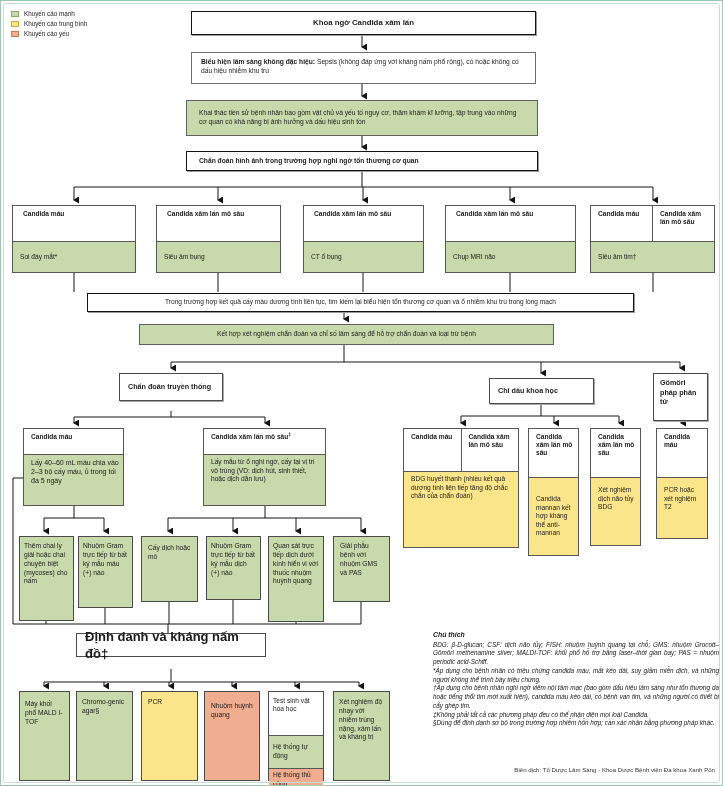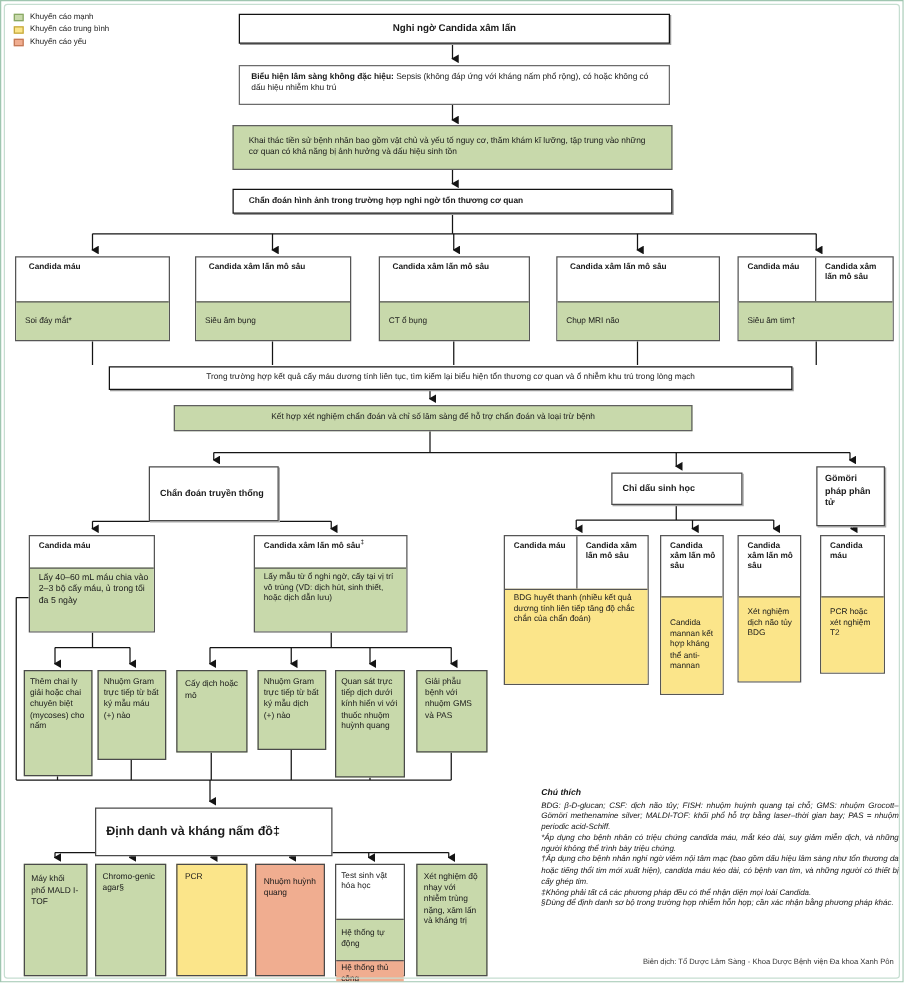--- a/index.html
+++ b/index.html
@@ -120,21 +120,21 @@
   </div>
   <div class="lg-row" style="left:10px;top:19px;">
     <span class="sw sw-medium"></span>
     <span class="lg-label">Khuyến cáo trung bình</span>
   </div>
   <div class="lg-row" style="left:10px;top:29px;">
     <span class="sw sw-weak"></span>
     <span class="lg-label">Khuyến cáo yếu</span>
   </div>
 
-  <div class="n thick bold vhcenter" style="left:190px;top:10px;width:345px;height:24px;font-size:7.8px;">Nghi ngờ Candida xâm lấn</div>
+  <div class="n thick bold vhcenter" style="left:190px;top:10px;width:345px;height:24px;font-size:7.8px;">Khoa ngờ Candida xâm lấn</div>
 
   <div class="n" style="left:190px;top:51px;width:345px;height:32px;padding:5px 9px;">
     <span class="bold">Biểu hiện lâm sàng không đặc hiệu:</span><span> Sepsis (không đáp ứng với kháng nấm phổ rộng), có hoặc không có dấu hiệu nhiễm  khu trú</span>
   </div>
 
   <div class="n green vcenter" style="left:185px;top:99px;width:352px;height:36px;padding:3px 12px;border-color:#5f5f5f;">Khai thác tiền sử bệnh nhân bao gồm vật chủ và yếu tố nguy cơ, thăm khám kĩ lưỡng, tập  trung vào những cơ quan có khả năng bị ảnh hưởng và dấu hiệu sinh tồn</div>
 
   <div class="n thick bold vcenter" style="left:185px;top:150px;width:352px;height:20px;padding:2px 12px;">Chẩn đoán hình ảnh trong trường hợp nghi ngờ tổn thương cơ quan</div>
 
   <div class="duo" style="left:11px;top:204px;width:124px;height:68px;">
@@ -157,22 +157,22 @@
     <div class="split">
       <div class="hdr">Candida máu</div>
       <div class="hdr">Candida xâm lấn mô sâu</div>
     </div>
     <div class="bdy green" style="height:24px;flex:none;">Siêu âm tim†</div>
   </div>
 
   <div class="n thick vhcenter" style="left:86px;top:292px;width:547px;height:19px;font-size:6.6px;padding:1px 6px;">Trong trường hợp kết quả cấy máu dương tính liên tục, tìm kiếm lại biểu hiện tổn thương cơ quan và ổ nhiễm khu trú trong lòng mạch</div>
   <div class="n green vhcenter" style="left:138px;top:323px;width:415px;height:21px;border-color:#5f5f5f;padding:1px 6px;">Kết hợp xét nghiệm chẩn đoán và chỉ số lâm sàng để hỗ trợ chẩn đoán và loại trừ bệnh</div>
 
-  <div class="n bold vcenter" style="left:118px;top:372px;width:104px;height:44px;font-size:7.2px;border-color:#4a4a4a;box-shadow:1px 1px 0 #aaa;padding:2px 8px;">Chẩn đoán truyền thống</div>
-  <div class="n bold vcenter" style="left:488px;top:377px;width:105px;height:26px;font-size:7.2px;border-color:#4a4a4a;box-shadow:1px 1px 0 #aaa;padding:2px 8px;">Chỉ dấu sinh học</div>
+  <div class="n bold vcenter" style="left:118px;top:372px;width:104px;height:28px;font-size:7.2px;border-color:#4a4a4a;box-shadow:1px 1px 0 #aaa;padding:2px 8px;">Chẩn đoán truyền thống</div>
+  <div class="n bold vcenter" style="left:488px;top:377px;width:105px;height:26px;font-size:7.2px;border-color:#4a4a4a;box-shadow:1px 1px 0 #aaa;padding:2px 8px;">Chỉ dấu khoa học</div>
   <div class="n bold" style="left:652px;top:372px;width:55px;height:48px;font-size:7.2px;border-color:#4a4a4a;box-shadow:1px 1px 0 #aaa;padding:4px 6px;">Gömöri pháp phân tử</div>
 
   <div class="duo" style="left:22px;top:427px;width:101px;height:78px;">
     <div class="hdr" style="flex:none;height:19px;">Candida  máu</div>
     <div class="bdy green" style="flex:1;align-items:flex-start;font-size:7px;">Lấy 40–60 mL máu chia vào 2–3 bộ cấy máu, ủ trong tối đa 5 ngày</div>
   </div>
   <div class="duo" style="left:202px;top:427px;width:123px;height:78px;">
     <div class="hdr" style="flex:none;height:19px;"><span>Candida  xâm lấn mô sâu</span><sup>‡</sup></div>
     <div class="bdy green" style="flex:1;align-items:flex-start;">Lấy mẫu từ ổ nghi  ngờ, cấy tại vị trí vô trùng (VD: dịch hút, sinh thiết, hoặc dịch dẫn lưu)</div>
   </div>
@@ -197,21 +197,21 @@
     <div class="bdy yellow" style="flex:1;align-items:flex-start;padding-top:8px;">PCR hoặc xét nghiệm T2</div>
   </div>
 
   <div class="n green" style="left:18px;top:535px;width:55px;height:85px;border-color:#4a4a4a;padding:5px 4px;">Thêm chai ly giải hoặc chai chuyên biệt (mycoses) cho nấm</div>
   <div class="n green" style="left:77px;top:535px;width:55px;height:72px;border-color:#4a4a4a;padding:5px 4px;">Nhuộm Gram trực  tiếp từ bất ký mẫu máu (+)  nào</div>
   <div class="n green" style="left:140px;top:535px;width:57px;height:66px;border-color:#4a4a4a;padding:7px 6px;">Cấy dịch hoặc mô</div>
   <div class="n green" style="left:205px;top:535px;width:55px;height:64px;border-color:#4a4a4a;padding:5px 4px;">Nhuộm Gram trực tiếp từ bất ký mẫu dịch (+)  nào</div>
   <div class="n green" style="left:267px;top:535px;width:56px;height:86px;border-color:#4a4a4a;padding:5px 4px;">Quan sát trực tiếp dịch dưới kính hiển vi với thuốc nhuộm huỳnh quang</div>
   <div class="n green" style="left:332px;top:535px;width:57px;height:66px;border-color:#4a4a4a;padding:5px 6px;">Giải phẫu bệnh với nhuộm GMS và PAS</div>
 
-  <div class="n vcenter" style="left:75px;top:645px;width:190px;height:39px;font-size:10px;font-weight:600;border-color:#4a4a4a;padding:2px 8px;">Định danh và kháng nấm đồ‡</div>
+  <div class="n vcenter" style="left:75px;top:632px;width:190px;height:24px;font-size:13px;font-weight:600;border-color:#4a4a4a;padding:2px 8px;">Định danh và kháng nấm đồ‡</div>
 
   <div class="n green" style="left:18px;top:690px;width:51px;height:90px;border-color:#4a4a4a;padding:8px 5px;">Máy khối phổ MALD I-TOF</div>
   <div class="n green" style="left:75px;top:690px;width:57px;height:90px;border-color:#4a4a4a;padding:6px 5px;">Chromo-genic agar§</div>
   <div class="n yellow" style="left:140px;top:690px;width:57px;height:90px;border-color:#4a4a4a;padding:6px 6px;">PCR</div>
   <div class="n salmon" style="left:203px;top:690px;width:56px;height:90px;border-color:#4a4a4a;padding:10px 6px;">Nhuộm huỳnh quang</div>
   <div class="duo" style="left:267px;top:690px;width:56px;height:90px;border-color:#4a4a4a;">
     <div class="hdr" style="flex:none;height:33px;font-weight:normal;padding:5px 4px;">Test sinh vật hóa học</div>
     <div class="bdy green" style="flex:none;height:28px;padding:2px 4px;">Hệ thống tự động</div>
     <div class="bdy salmon" style="flex:1;padding:2px 4px;">Hệ thống thủ công</div>
   </div>

